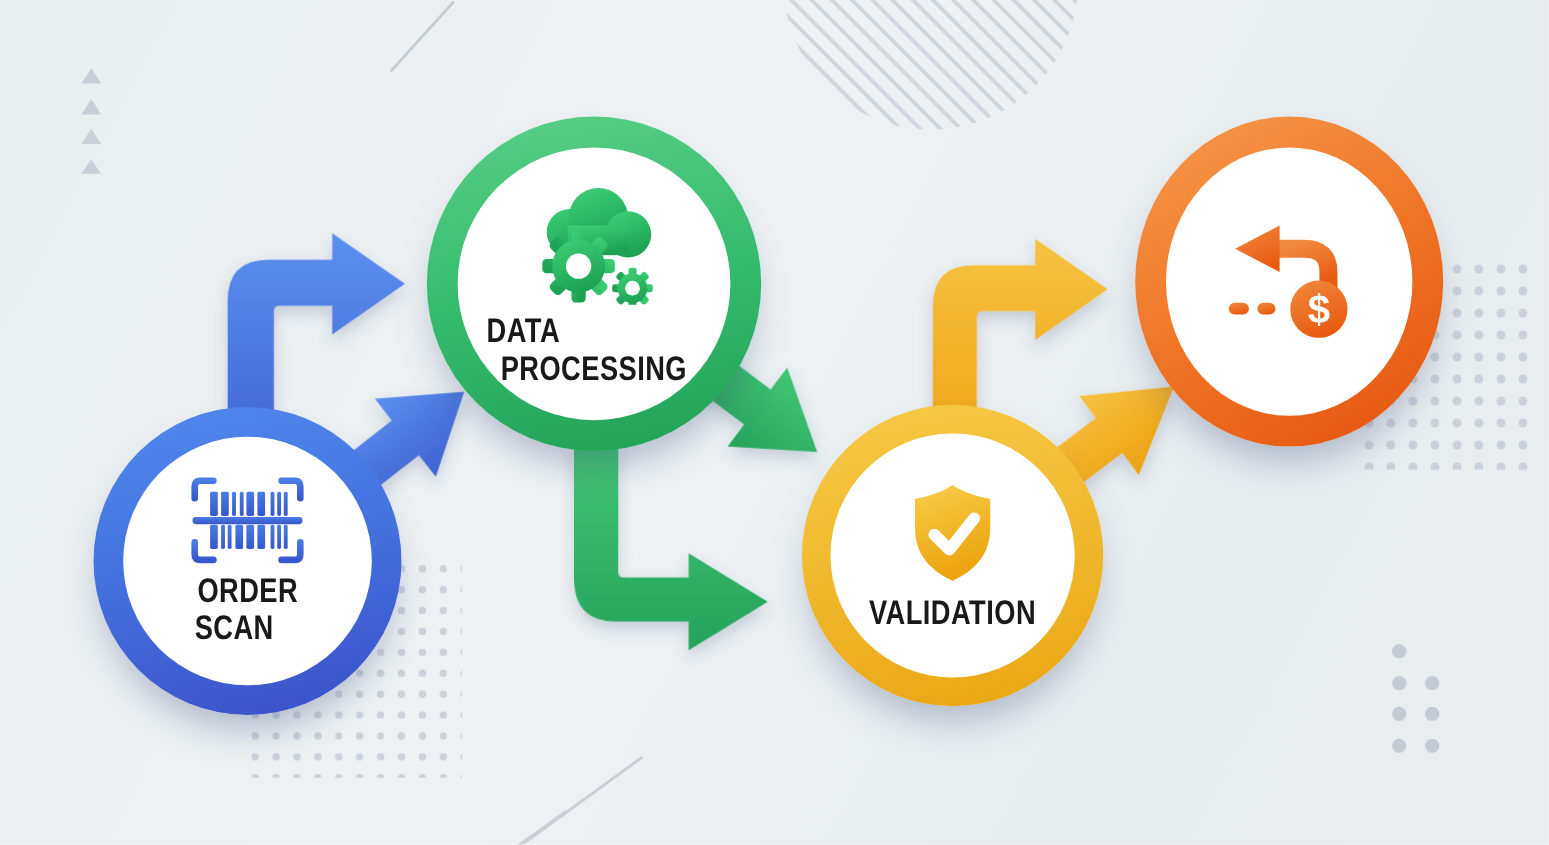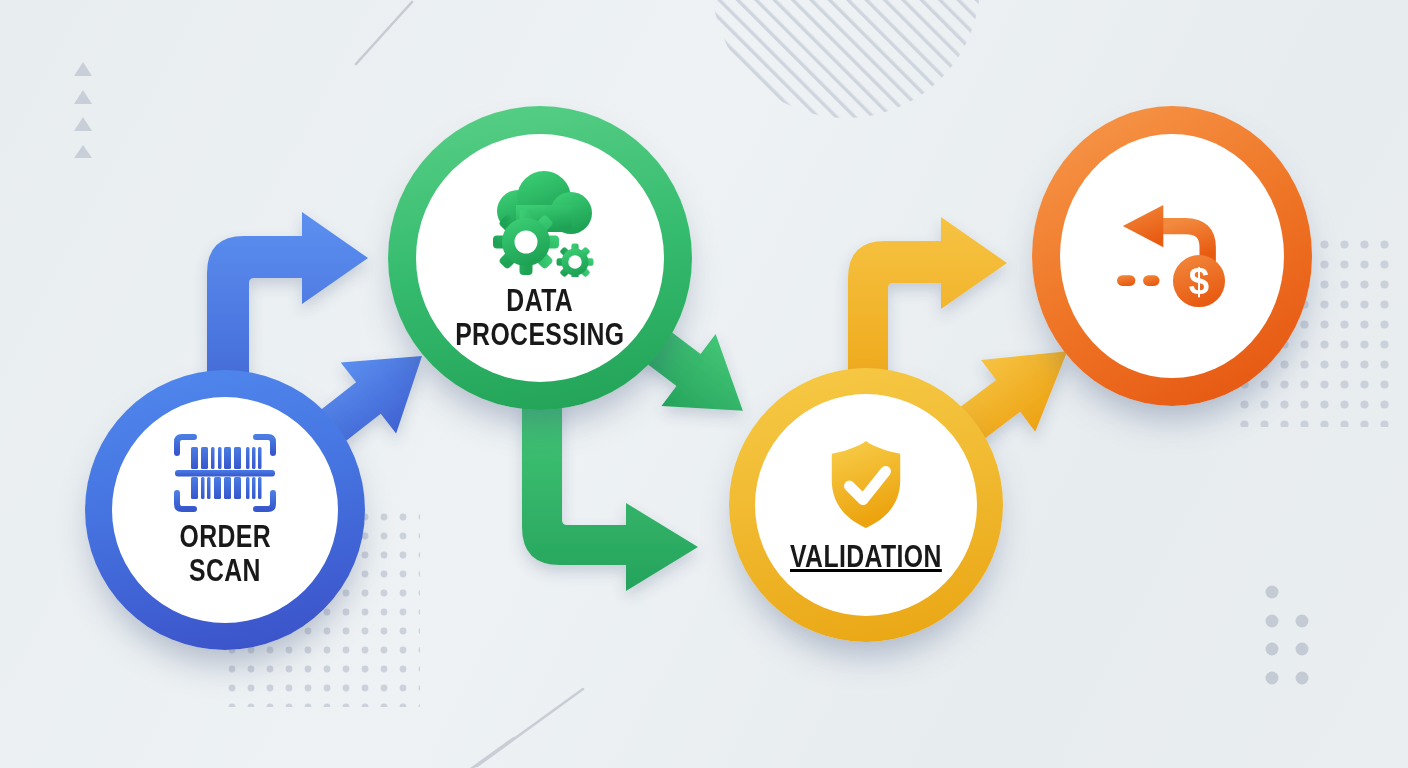--- a/index.html
+++ b/index.html
@@ -17,24 +17,24 @@
   }
   .node-inner{
     width:100%;height:100%;background:#ffffff;border-radius:50%;
     display:flex;flex-direction:column;align-items:center;justify-content:center;gap:7px;
   }
   .node-blue  {left:85px;  top:370px; width:280px; height:280px; padding:27px;
                background:linear-gradient(168deg,#5189ee 0%,#4573e0 45%,#3a4fc6 100%);}
   .node-green {left:388px; top:106px; width:304px; height:304px; padding:28px;
                background:linear-gradient(170deg,#59d087 0%,#35bb6e 50%,#21a156 100%);}
   .node-yellow{left:729px; top:368px; width:274px; height:274px; padding:26px;
-               background:linear-gradient(168deg,#f7ca47 0%,#f0b82e 50%,#e9a512 100%);text-decoration:underline;}
+               background:linear-gradient(168deg,#f7ca47 0%,#f0b82e 50%,#e9a512 100%);}
   .node-orange{left:1032px;top:106px; width:280px; height:300px; padding:28px;
                background:linear-gradient(150deg,#f79a4d 0%,#ef7526 50%,#e4520e 100%);}
-  .label{display:flex;flex-direction:column;align-items:center;}
+  .label{display:flex;flex-direction:column;align-items:flex-start;}
   .label .line{
     color:#191919;font-size:31px;line-height:34px;font-weight:bold;
     letter-spacing:0.5px;transform:scaleX(0.8);white-space:nowrap;text-align:center;
   }
   .icon{display:block;}
 </style>
 </head>
 <body>
 
 <div class="stage">

